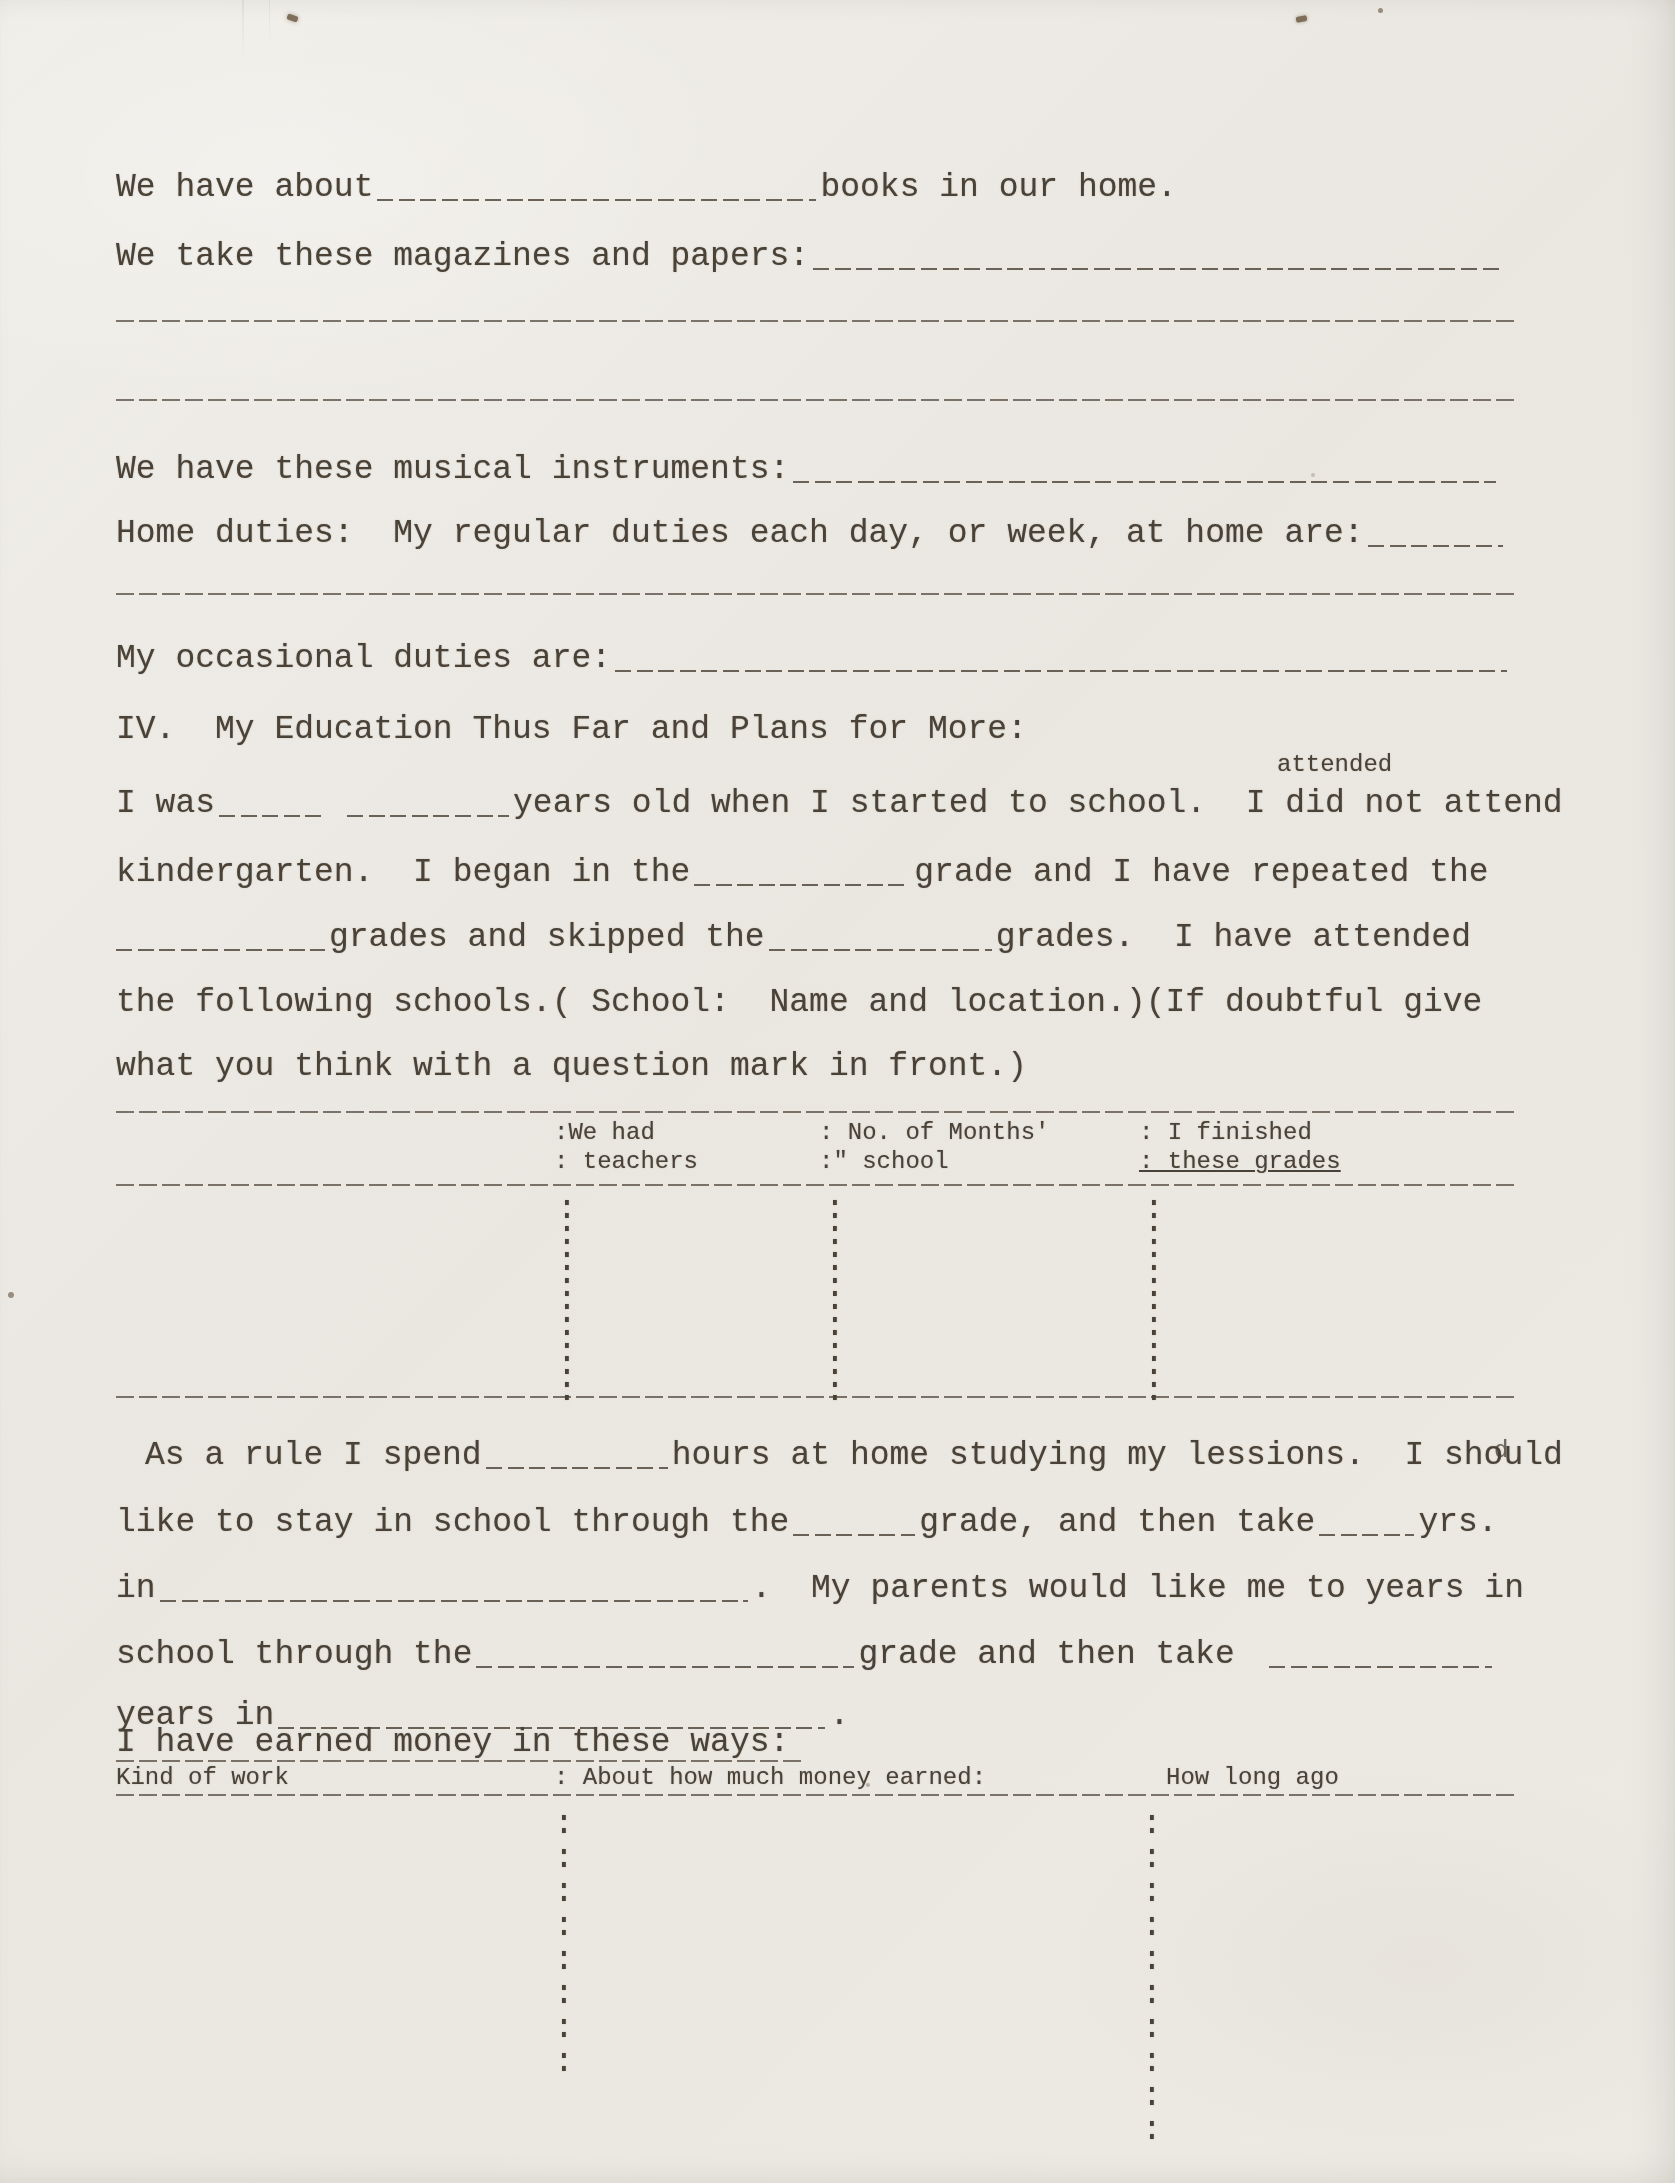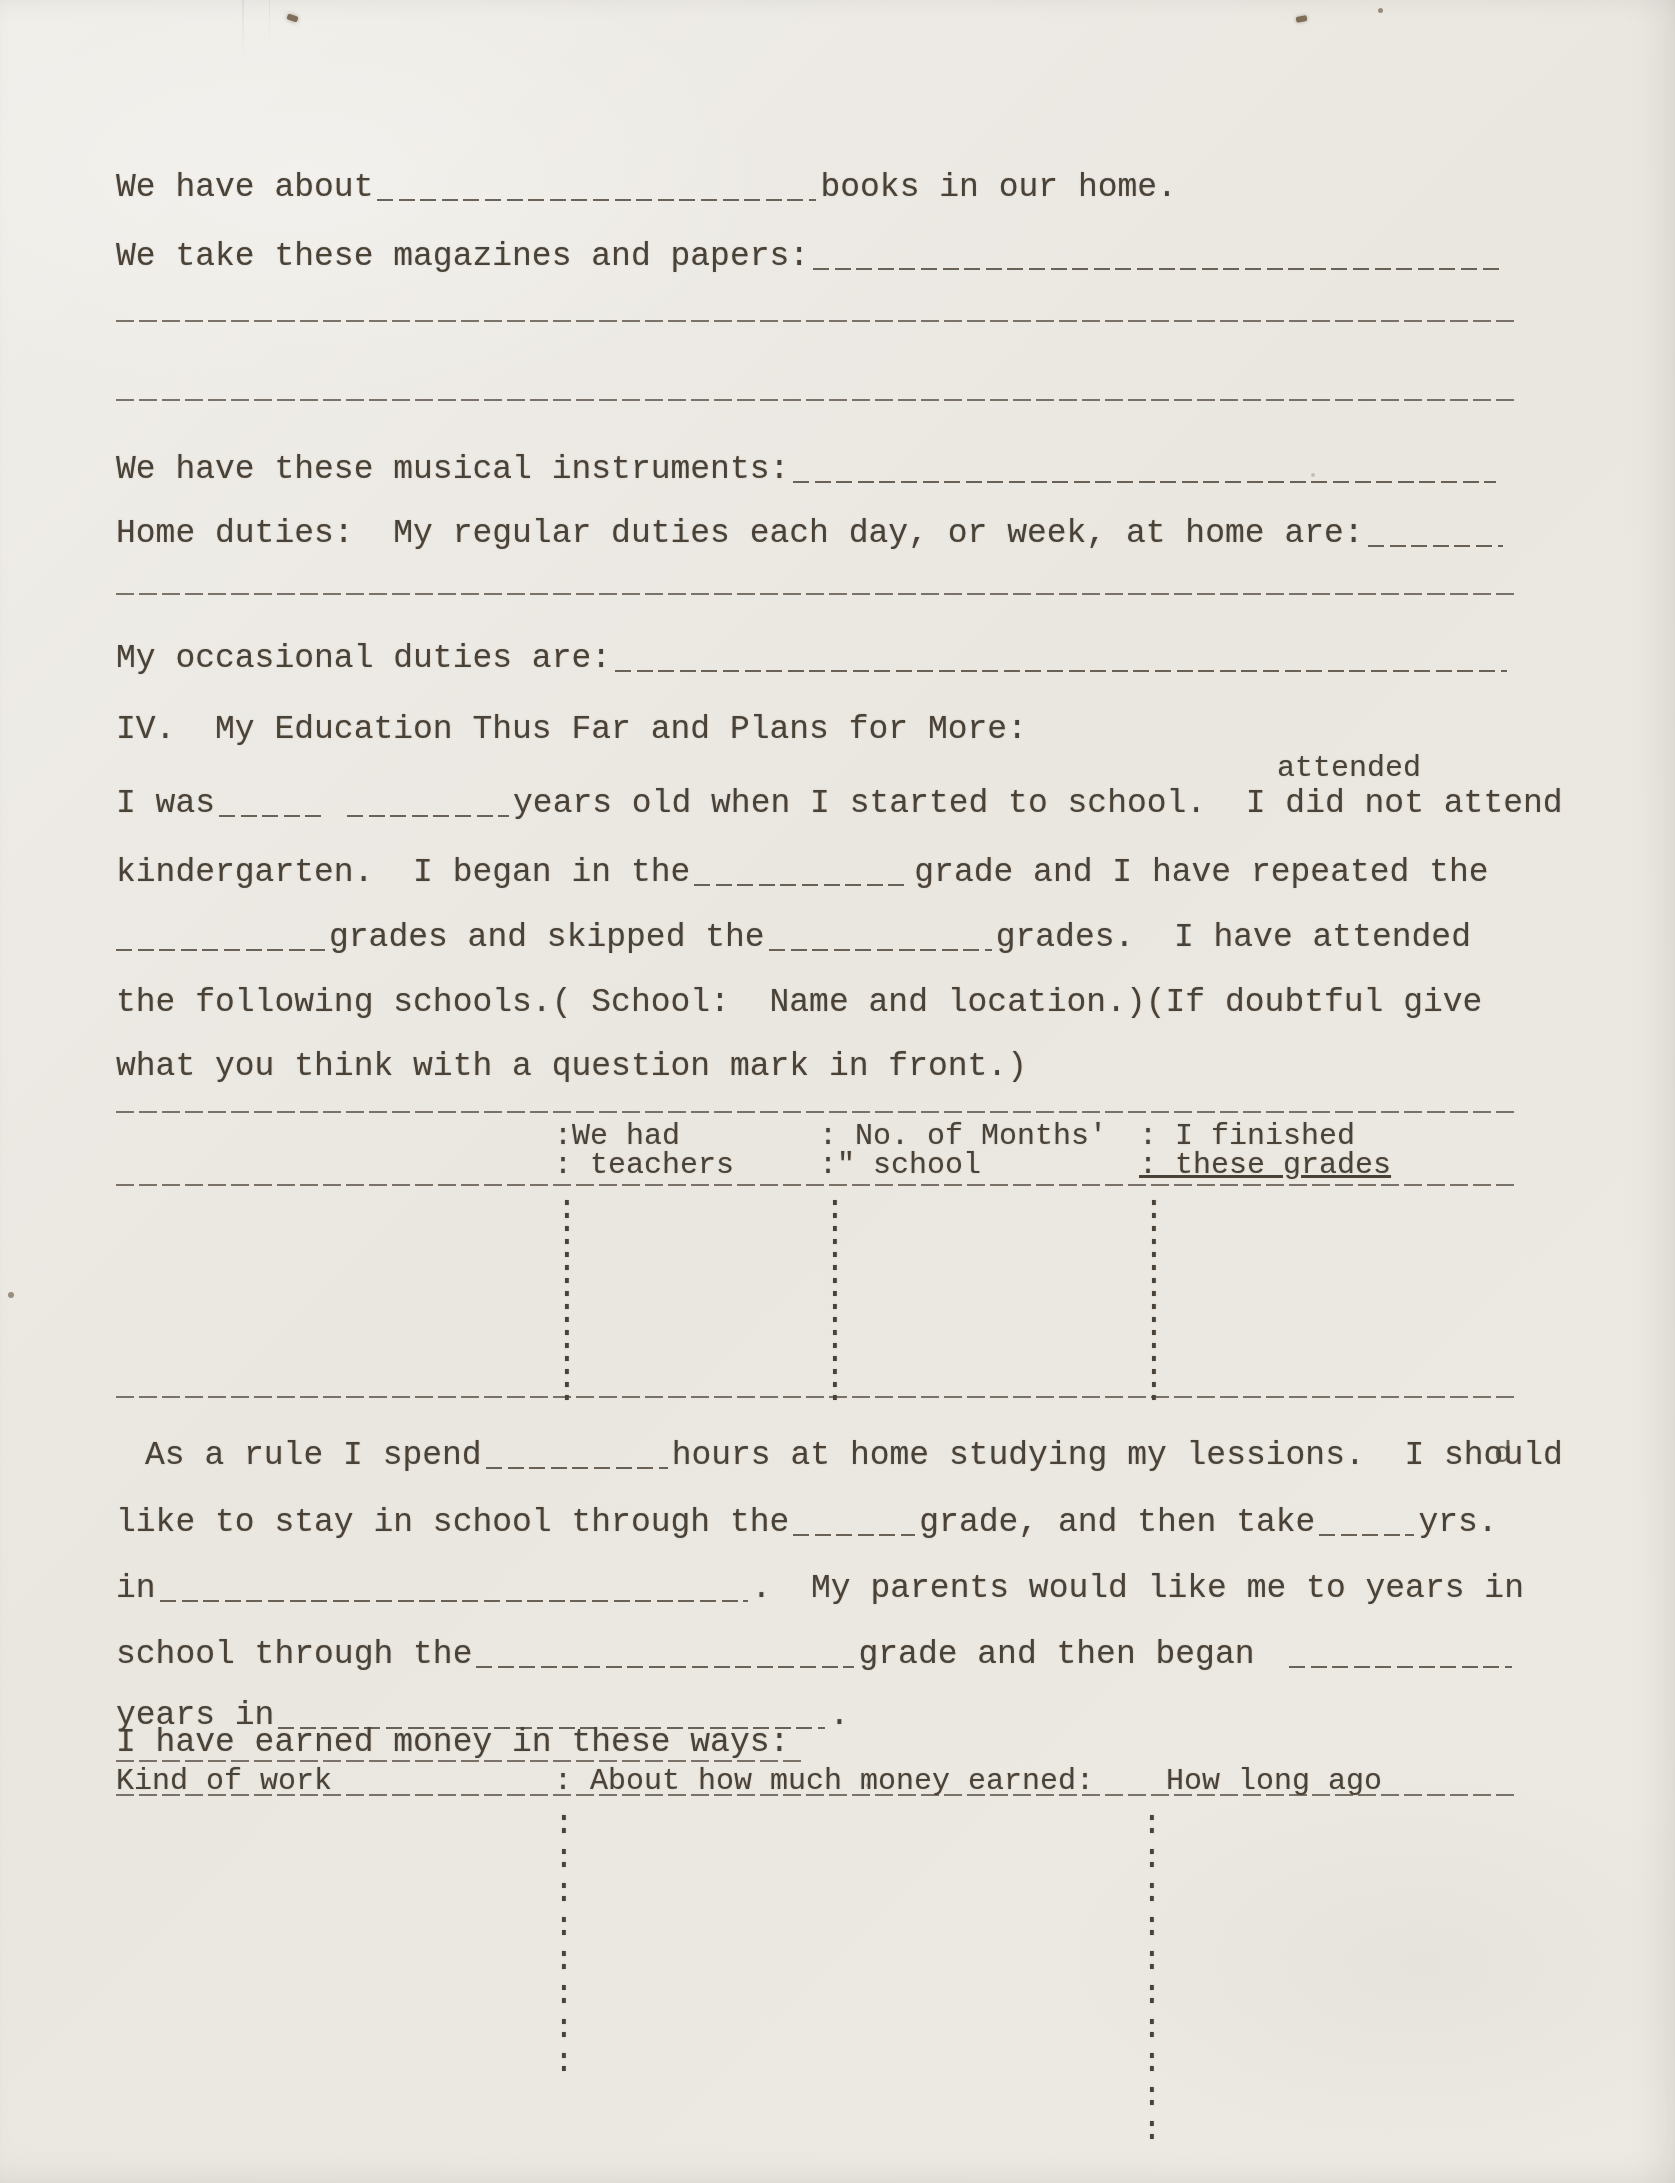--- a/index.html
+++ b/index.html
@@ -11,21 +11,21 @@
       radial-gradient(811px 405px at 18% 8%, rgba(255,255,255,.25), rgba(255,255,255,0) 60%),
       radial-gradient(608px 338px at 85% 90%, rgba(120,105,85,.05), rgba(0,0,0,0) 60%),
       linear-gradient(135deg,#f0eee9 0%,#eae7e1 45%,#edeae4 100%);
     box-shadow: inset -30px 0 47px -27px rgba(0,0,0,.10), inset 0 -23.6px 41px -23.6px rgba(0,0,0,.07), inset 0 17px 34px -23.6px rgba(0,0,0,.06);
     overflow:hidden;
     font-family:"Liberation Mono","DejaVu Sans Mono",monospace;
     color:#4a4237;
   }
   .line{position:absolute;left:116px;white-space:nowrap;font-size:0;font-family:Liberation Mono, monospace;}
   .line > span{font-size:33px;white-space:pre;color:#4a4237;text-shadow:0 0 1.4px rgba(74,66,55,.35);}
-  .pos{position:absolute;font-size:30px;white-space:pre;color:#4a4237;text-shadow:0 0 1.4px rgba(74,66,55,.35);}
+  .pos{position:absolute;font-size:24px;white-space:pre;color:#4a4237;text-shadow:0 0 1.4px rgba(74,66,55,.35);}
   .blank{
     display:inline-block;height:2px;vertical-align:-5.4px;margin:0 4px;
     background:repeating-linear-gradient(90deg, rgba(74,64,52,.8) 0 16px, rgba(74,64,52,0) 16px 21.6px);
   }
   .hrule{
     position:absolute;left:116px;width:1401px;height:2px;
     background:repeating-linear-gradient(90deg, rgba(74,64,52,.7) 0 17.6px, rgba(74,64,52,0) 17.6px 23px);
   }
   .colstrip{
     position:absolute;font-size:33px;line-height:26px;white-space:pre-line;
@@ -115,21 +115,21 @@
 
   <div class="hrule" style="top:1396px;"></div>
 
   <div class="line" style="top:1437px;margin-left:29px;"><span>As a rule I spend</span><span class="blank" style="width:182px;"></span><span>hours at home studying my lessions.  I should</span></div>
   <div class="pos" style="left:1494px;top:1437px;opacity:.8;">d</div>
 
   <div class="line" style="top:1504px;"><span>like to stay in school through the</span><span class="blank" style="width:122px;"></span><span>grade, and then take</span><span class="blank" style="width:95px;"></span><span>yrs.</span></div>
 
   <div class="line" style="top:1570px;"><span>in</span><span class="blank" style="width:588px;"></span><span>.  My parents would like me to years in</span></div>
 
-  <div class="line" style="top:1636px;"><span>school through the</span><span class="blank" style="width:378px;"></span><span>grade and then began</span><span class="blank" style="width:223px;margin-left:34px;"></span></div>
+  <div class="line" style="top:1636px;"><span>school through the</span><span class="blank" style="width:378px;"></span><span>grade and then take</span><span class="blank" style="width:223px;margin-left:34px;"></span></div>
 
   <div class="line" style="top:1697px;"><span>years in</span><span class="blank" style="width:547px;"></span><span>.</span></div>
 
   <div class="line" style="top:1724px;"><span>I have earned money in these ways:</span></div>
   <div class="hrule" style="top:1760px;width:686px;"></div>
 
   <div class="pos" style="left:116px;top:1764px;">Kind of work</div>
   <div class="pos" style="left:554px;top:1764px;">: About how much money earned:</div>
   <div class="pos" style="left:1166px;top:1764px;">How long ago</div>
   <div class="hrule" style="top:1794px;"></div>

